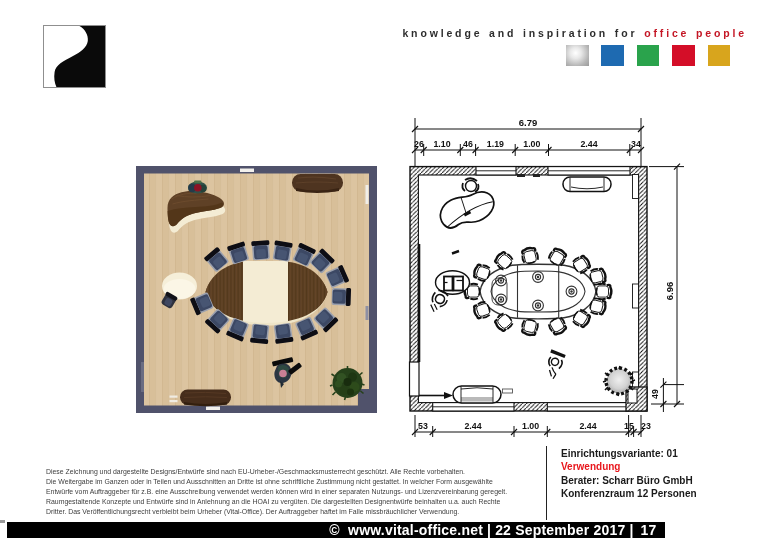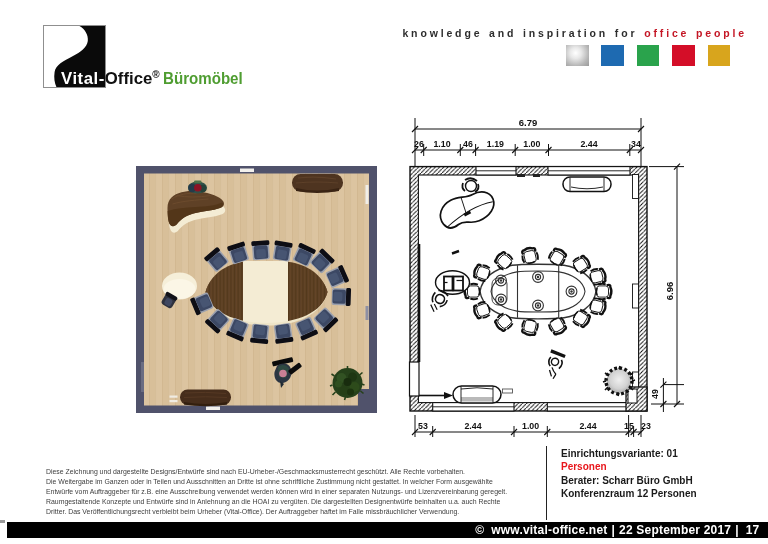--- a/index.html
+++ b/index.html
@@ -6,34 +6,31 @@
 body{width:768px;height:544px;background:#fff;font-family:"Liberation Sans",sans-serif;-webkit-font-smoothing:antialiased;}
 #page{position:relative;width:768px;height:544px;overflow:hidden;}
 .abs{position:absolute;}
 #tagline{top:26.8px;right:21px;font-size:10.5px;font-weight:bold;letter-spacing:2.85px;word-spacing:1px;color:#2d2d2d;white-space:nowrap;}
 #tagline .red{color:#c41625;}
 .sq{position:absolute;top:45px;width:22.5px;height:21px;}
 #info{top:446.5px;left:561px;font-size:10px;font-weight:bold;color:#1a1a1a;line-height:13.6px;white-space:nowrap;}
 #info .red{color:#e8161c;}
 #legal{top:466.5px;left:46px;font-size:6.9px;color:#3d3d3d;line-height:10.15px;white-space:nowrap;}
 #vline{top:446px;left:545.5px;width:1.3px;height:74px;background:#222;}
-#bar{top:522px;left:7px;width:761px;height:16px;background:#000;color:#fff;font-size:12px;font-weight:bold;line-height:16px;text-align:right;}
+#bar{top:522px;left:7px;width:658px;height:16px;background:#000;color:#fff;font-size:14px;font-weight:bold;line-height:16px;text-align:right;}
 #bar .inner{padding-right:8.5px;letter-spacing:0.2px;}
 </style>
 </head>
 <body>
 <div id="page">
 
 <svg class="abs" style="left:43px;top:25px;" width="200" height="66" viewBox="0 0 200 66">
   <rect x="0.5" y="0.5" width="62" height="62" fill="#ffffff" stroke="#8f8f8f" stroke-width="1"></rect>
   <path d="M36.5,1 L62,1 L62,62 L13.4,62 C11.6,58 10.7,52.8 11.6,47 C12.8,39.8 20,36.3 30,31 C37.5,27 44,22.5 44.8,16 C45.5,10 42,4 36.5,1 Z" fill="#0a0a0a"></path>
 </svg>
-<div class="abs" style="left:61px;top:64.8px;font-weight:bold;font-size:16.8px;line-height:20px;white-space:nowrap;">
-  <span style="color:#fff;letter-spacing:0.5px;">Vital-</span><span style="color:#111;">Office</span><span style="color:#111;font-size:10px;vertical-align:6px;">®</span><span style="color:#4f9d31;display:inline-block;transform:scaleX(0.9);transform-origin:0 0;margin-left:3px;">Büromöbel</span>
-</div>
 
 <div class="abs" id="tagline">knowledge and inspiration for <span class="red">office people</span></div>
 
 <div class="sq" style="left:566px;background:radial-gradient(circle at 42% 38%, #ffffff 0%, #e8e8e8 30%, #b5b5b5 70%, #9a9a9a 100%);"></div>
 <div class="sq" style="left:601.4px;background:#1e6ab1;"></div>
 <div class="sq" style="left:636.8px;background:#2aa34c;"></div>
 <div class="sq" style="left:672.2px;background:#d40e28;"></div>
 <div class="sq" style="left:707.6px;background:#d8a51d;"></div>
 
 <svg id="plan3d" class="abs" style="left:135.5px;top:166px;" width="241" height="247" viewBox="0 0 241 247">
@@ -354,21 +351,21 @@
   <path d="M-7,-10 L8,-7" stroke-width="3.4"></path>
   <circle cx="-1" cy="0" r="3.6" stroke-width="1.4"></circle>
   <path d="M-6,-4 Q-9,1 -5,5 M5,-3 Q8,1 4,6" stroke-width="1.6"></path>
   <path d="M-3,6 Q-1,10 2,12 M-5,9 L-2,15 M2,12 L0,17" stroke-width="1.3"></path>
 </g>
 </svg>
 
 <div class="abs" id="vline"></div>
 <div class="abs" id="info">
 Einrichtungsvariante: 01<br>
-<span class="red">Personen</span><br>
+<span class="red">Verwendung</span><br>
 Berater: Scharr Büro GmbH<br>
 Konferenzraum 12 Personen
 </div>
 <div class="abs" id="legal">
 Diese Zeichnung und dargestellte Designs/Entwürfe sind nach EU-Urheber-/Geschmacksmusterrecht geschützt. Alle Rechte vorbehalten.<br>
 Die Weitergabe im Ganzen oder in Teilen und Ausschnitten an Dritte ist ohne schriftliche Zustimmung nicht gestattet. In welcher Form ausgewählte<br>
 Entwürfe vom Auftraggeber für z.B. eine Ausschreibung verwendet werden können wird in einer separaten Nutzungs- und Lizenzvereinbarung geregelt.<br>
 Raumgestaltende Konzepte und Entwürfe sind in Anlehnung an die HOAI zu vergüten. Die dargestellten Designentwürfe beinhalten u.a. auch Rechte<br>
 Dritter. Das Veröffentlichungsrecht verbleibt beim Urheber (Vital-Office). Der Auftraggeber haftet im Falle missbräuchlicher Verwendung.
 </div>

